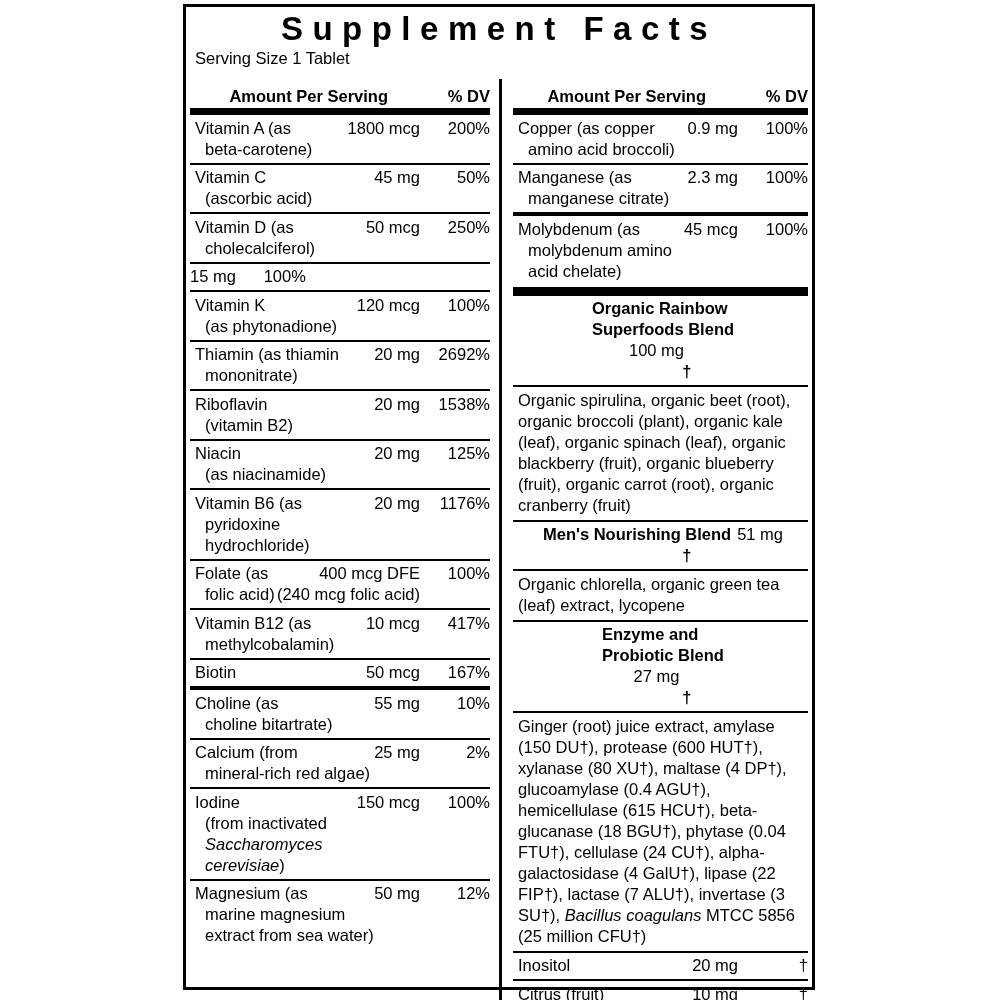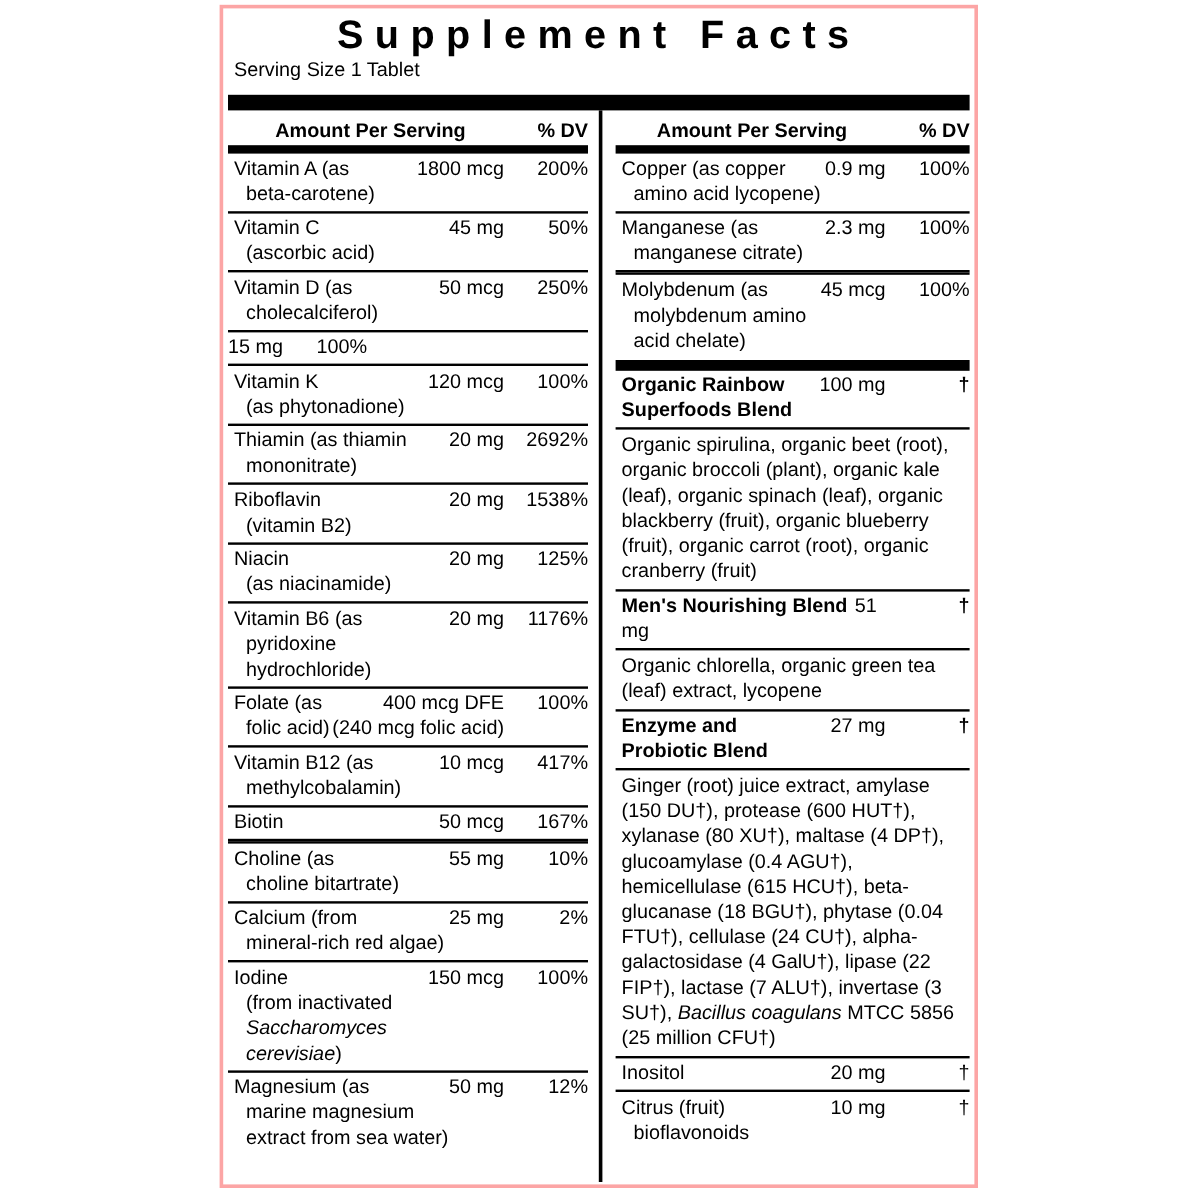--- a/index.html
+++ b/index.html
@@ -6,21 +6,21 @@
   body{
     width:1000px;height:1000px;background:#ffffff;
     font-family:"Liberation Sans", sans-serif;
     color:#000000;
     -webkit-font-smoothing:antialiased;
   }
   #label{
     position:absolute;
     left:183px;top:4px;
     width:632px;height:986px;
-    border:3px solid #fca5a5;
+    border:3px solid #000000;
     box-sizing:border-box;
     background:#fff;
   }
   .inner{
     position:absolute;left:4px;top:2px;right:4px;bottom:2px;
     display:flex;flex-direction:column;
   }
   
   .title{
     font-weight:bold;
@@ -67,21 +67,21 @@
     display:flex;
     padding:2.5px 0 3px 0;
     font-size:16.5px;line-height:21px;
   }
   .row .nm{flex:1;padding-left:5px;}
   .row .nm .ind{display:block;padding-left:10px;}
   .row .amt{text-align:right;white-space:nowrap;padding-right:8px;}
   .row .dv{width:62px;text-align:right;white-space:nowrap;}
   .row.bold .nm, .row.bold .amt, .row.bold .dv{font-weight:bold;}
   .row.blendhdr .amt{font-weight:normal;}
-  .row.blendhdr{align-items:flex-start;}
+  .row.blendhdr{align-items:center;flex-direction:column;}
   .ital{font-style:italic;}
   .desc{
     font-size:16.5px;line-height:21px;
     padding:3px 2px 4px 5px;
   }
   
   .row.folate .amt{padding-right:8px;}
   .spacer{flex:1;}
   .blendamt{font-weight:normal;padding-left:6px;}
 </style>
@@ -204,21 +204,21 @@
       </div>
 
       <div class="col right">
         <div class="hdr">
           <span class="aps">Amount Per Serving</span>
           <span class="dv">% DV</span>
         </div>
         <div class="bar-med"></div>
         <div id="right-rows">
             <div class="row">
-              <div class="nm"><span>Copper (as copper</span><span class="ind">amino acid lycopene)</span></div>
+              <div class="nm"><span>Copper (as copper</span><span class="ind">amino acid broccoli)</span></div>
               <div class="amt"><span>0.9 mg</span></div>
               <div class="dv">100%</div>
             </div>
             <div class="rule"></div>
             <div class="row">
               <div class="nm"><span>Manganese (as</span><span class="ind">manganese citrate)</span></div>
               <div class="amt"><span>2.3 mg</span></div>
               <div class="dv">100%</div>
             </div>
             <div class="rule"></div>

